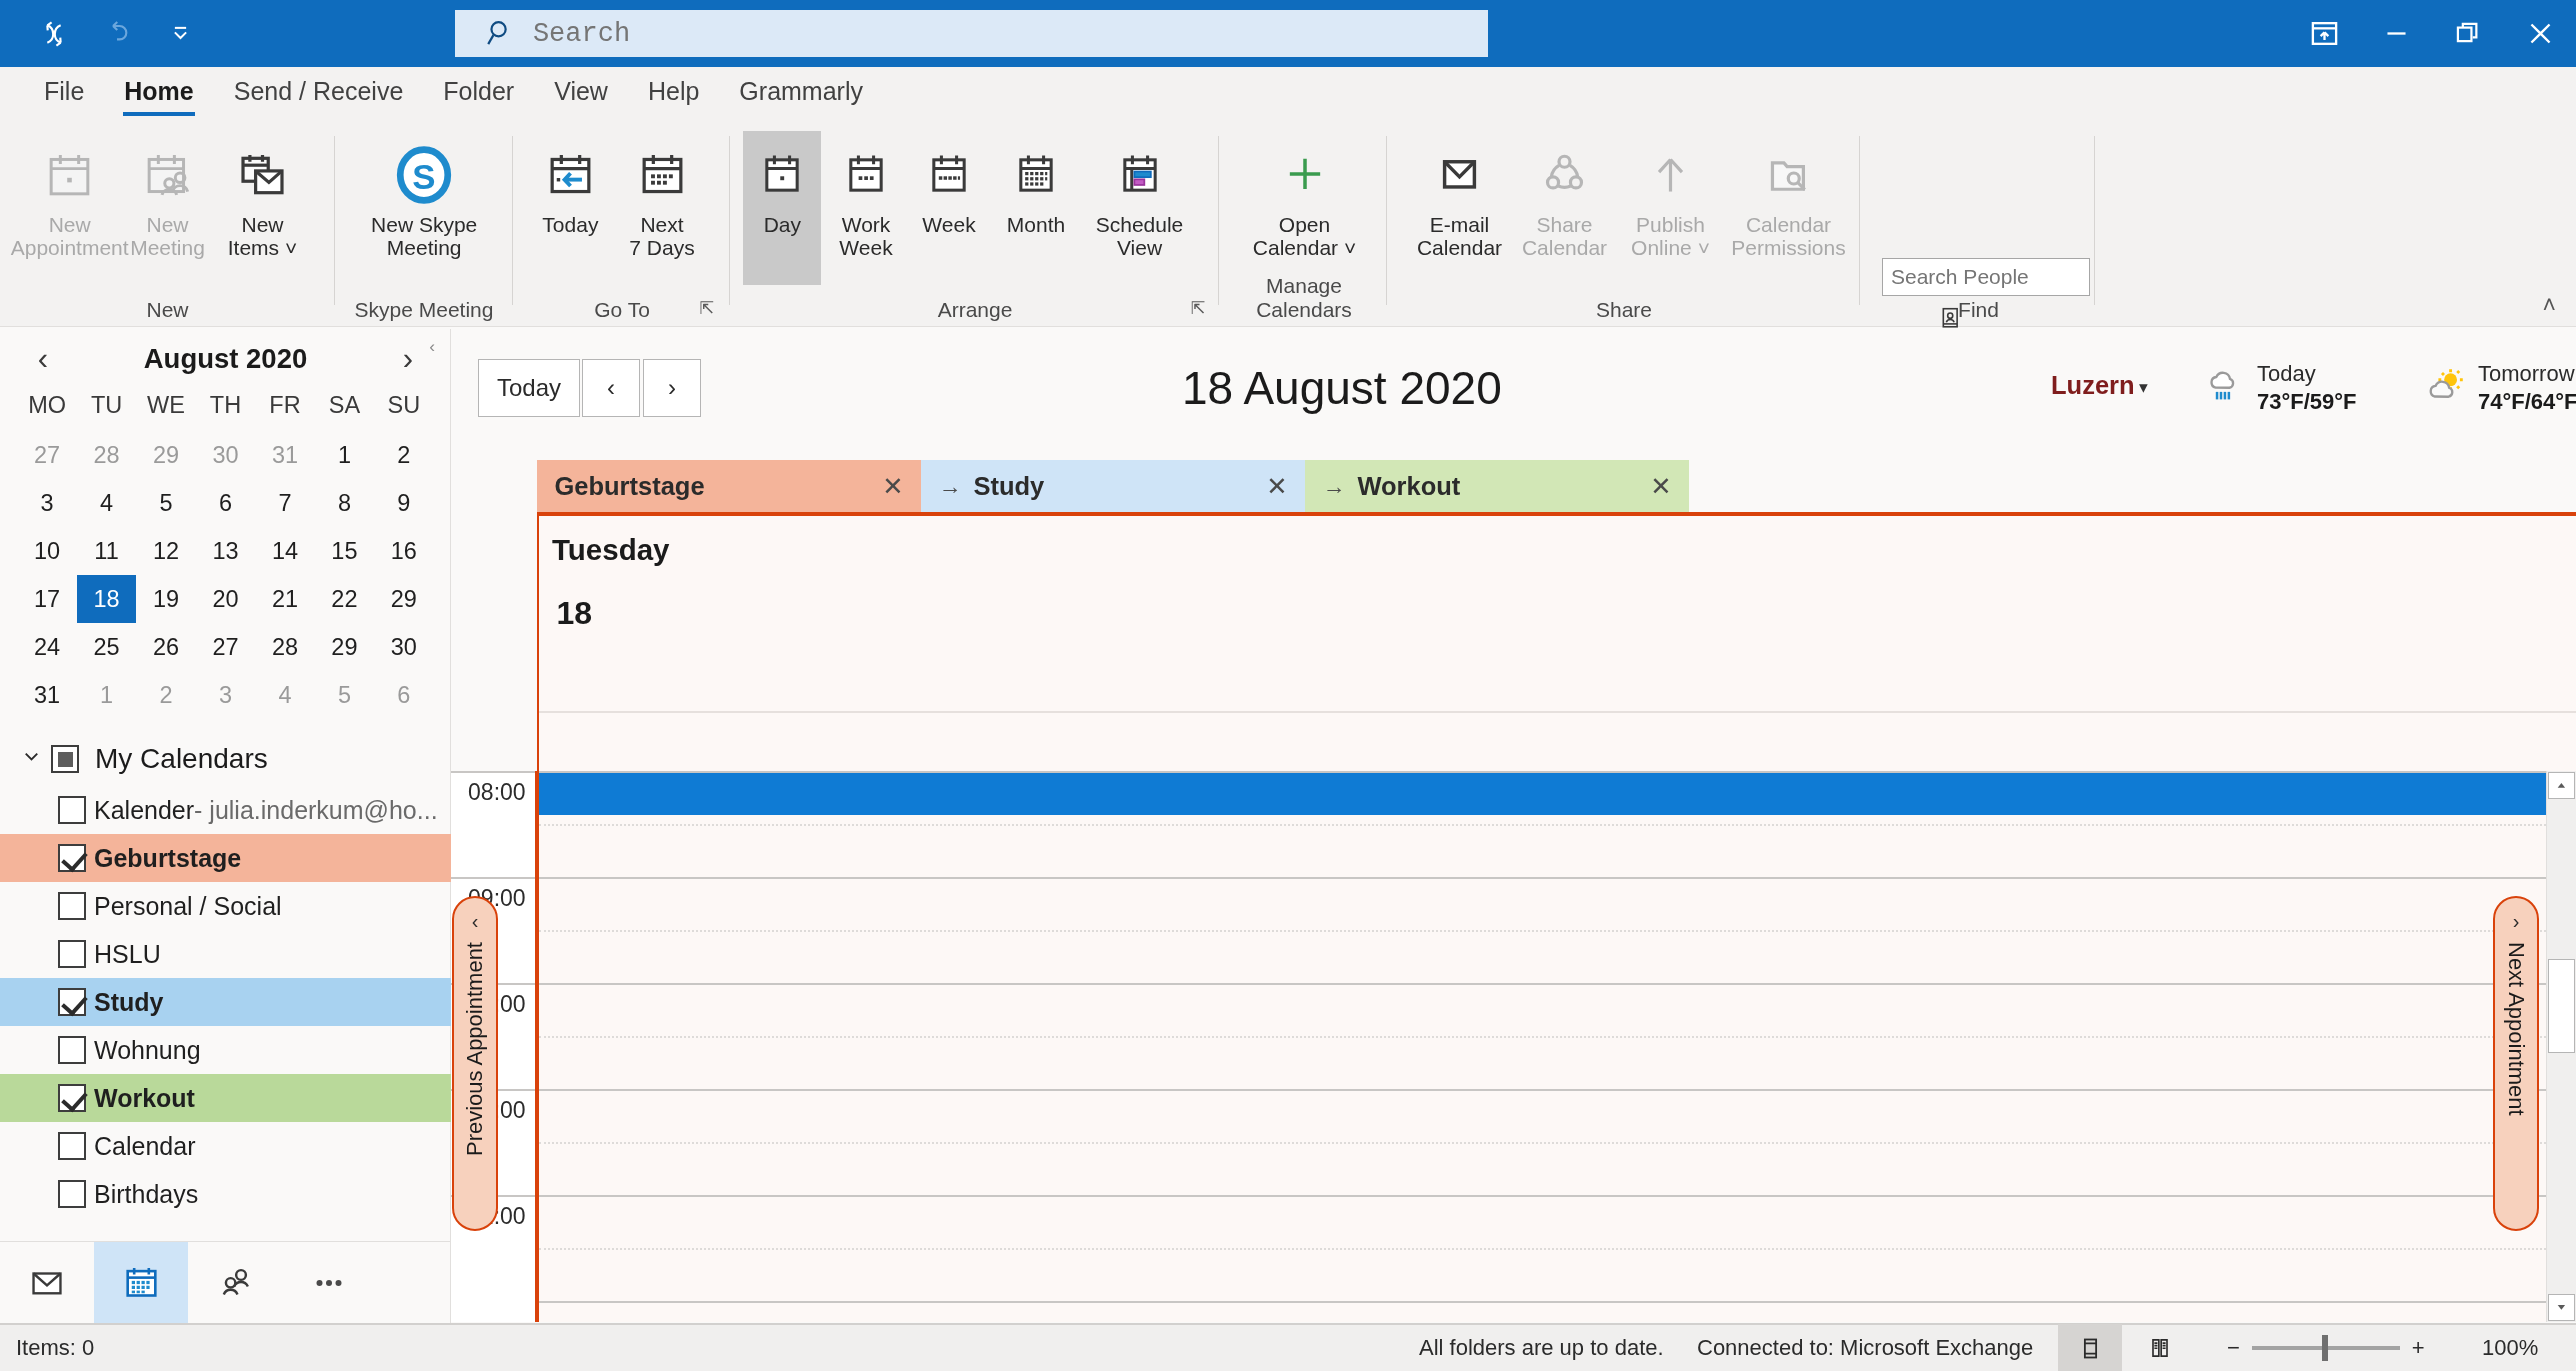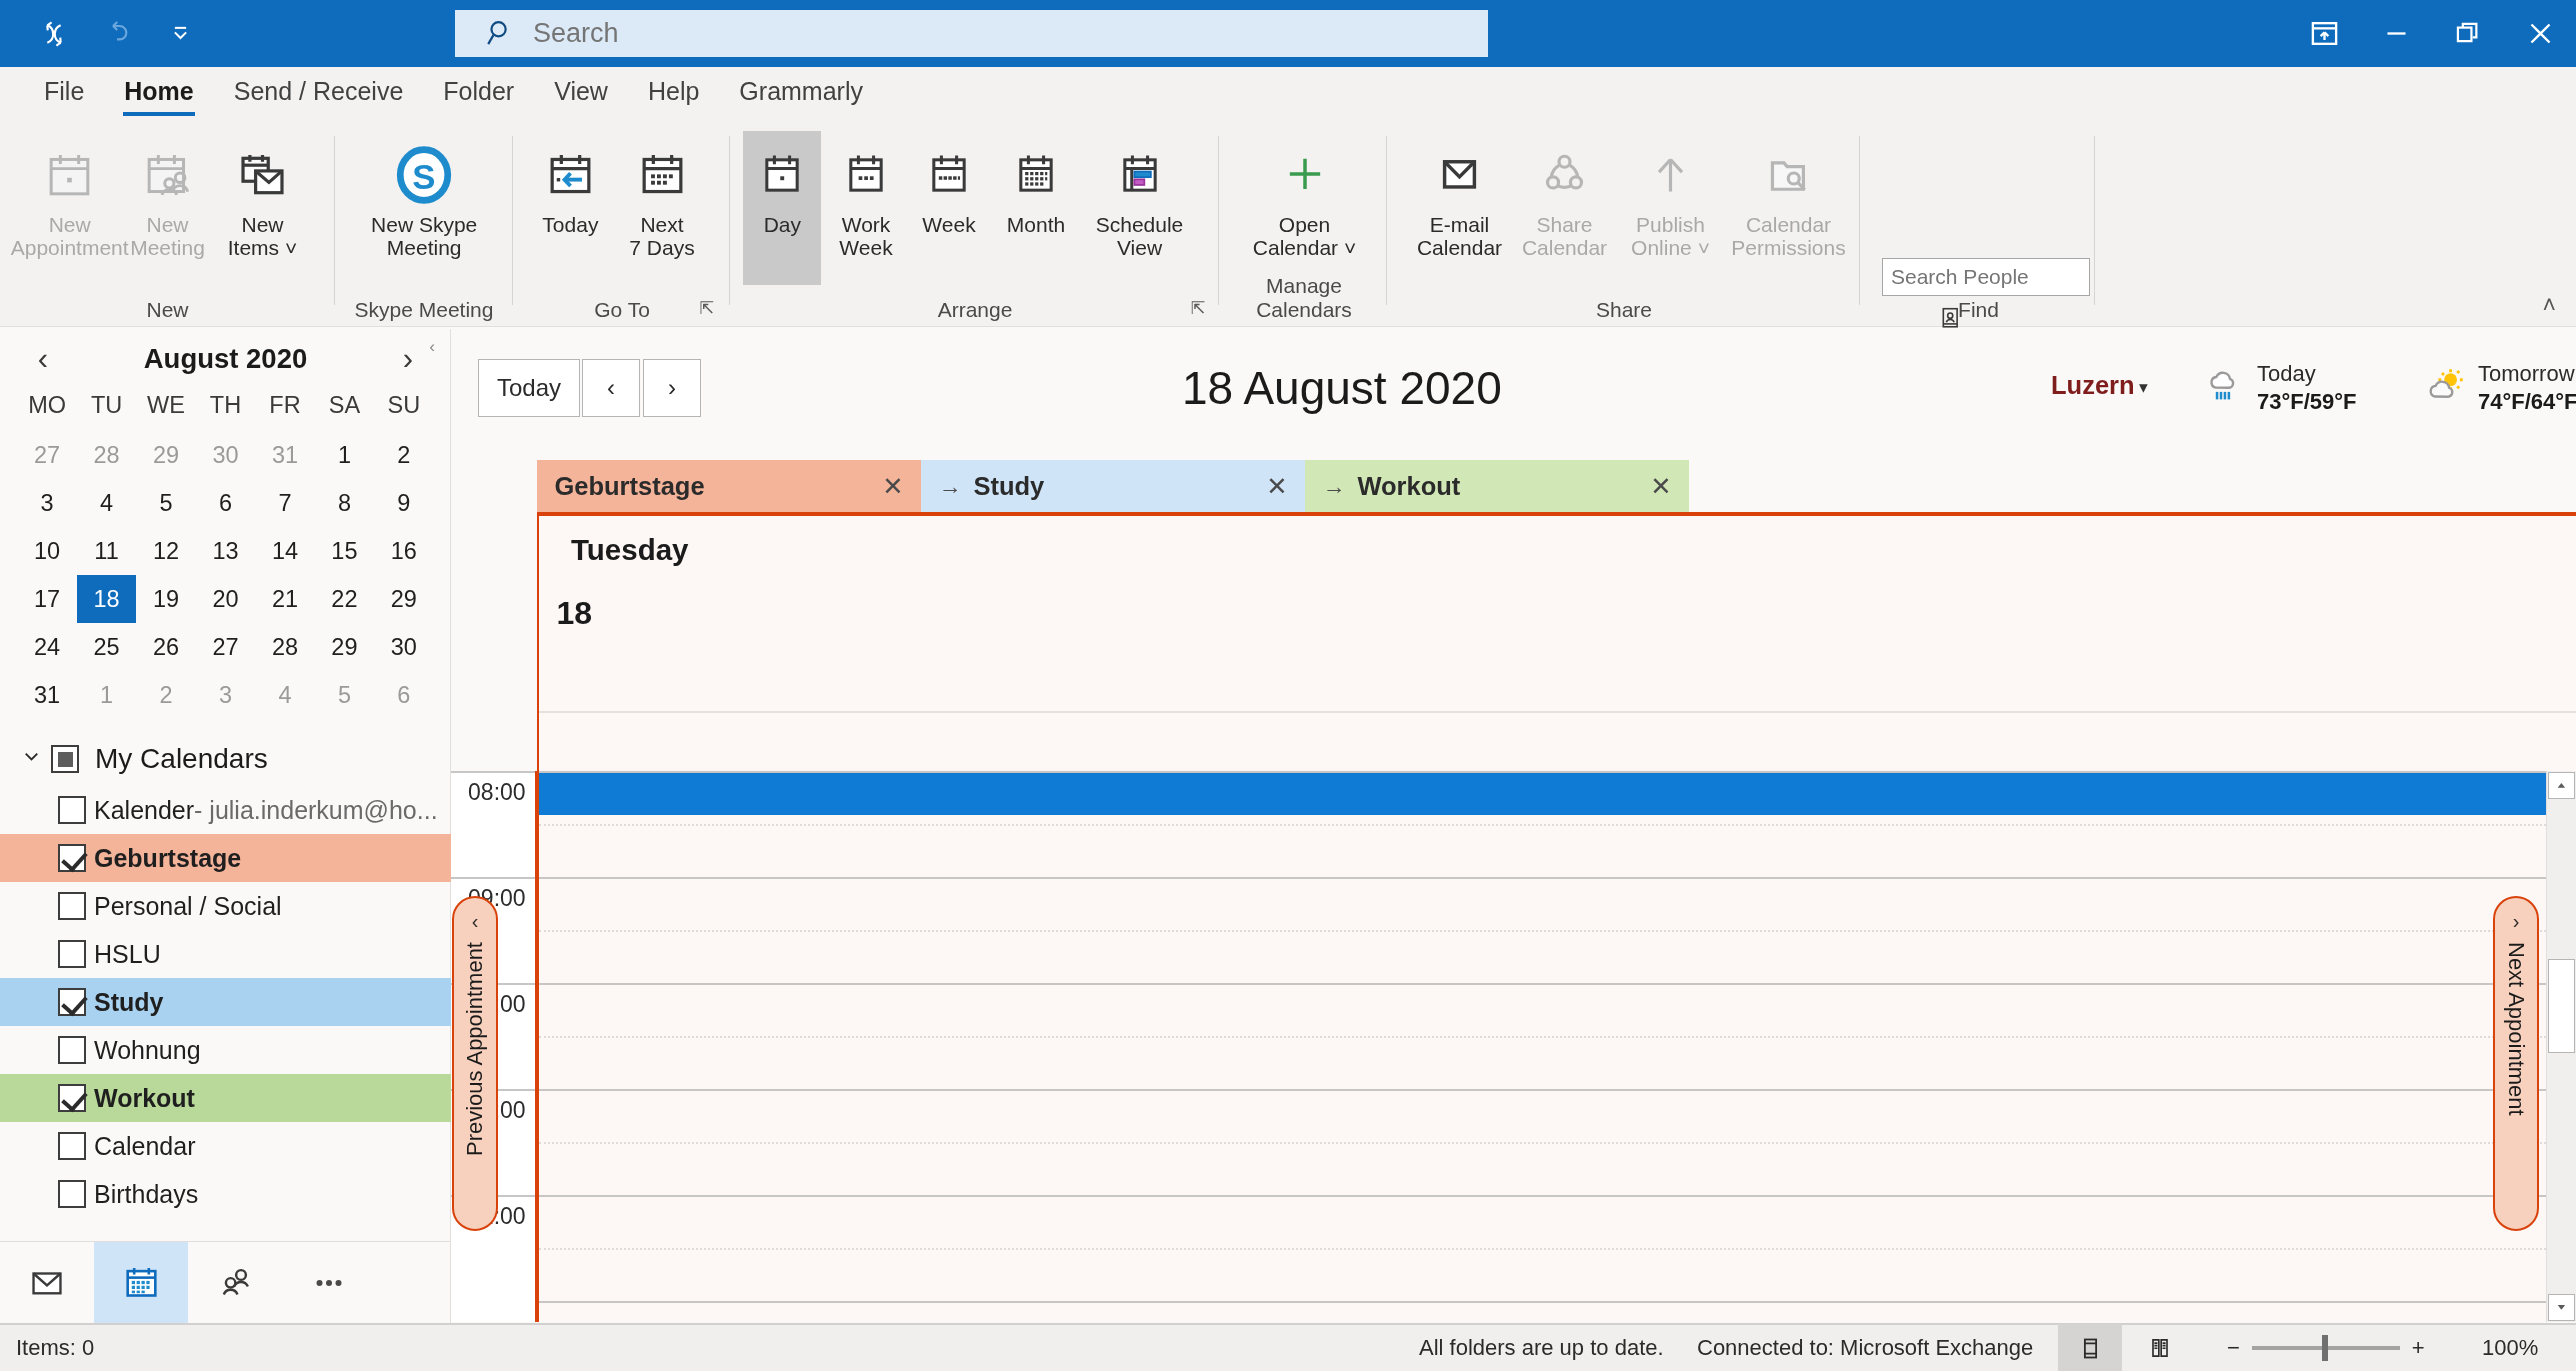--- a/index.html
+++ b/index.html
@@ -18,21 +18,21 @@
   }
   .tb-icon { width:46px; height:46px; display:flex; align-items:center; justify-content:center; }
   .tb-icon svg { display:block; }
   .qat { display:flex; align-items:center; margin-left:31px; gap:17.4px; }
   .searchbox {
     position:absolute; left:455px; top:10px; width:1033px; height:47px;
     background:#dce9f7; display:flex; align-items:center; padding-left:29.5px; gap:17.4px;
   }
   .searchbox .sinput {
     border:0; background:transparent; outline:none;
-    font-family:Liberation Sans, sans-serif; font-size:27px; color:#15803d;
+    font-family:Liberation Mono, monospace; font-size:27px; color:#15803d;
     width:872px;
   }
   .wincontrols { position:absolute; right:0; top:0; height:67px; display:flex; align-items:center; }
   .wc { width:72px; height:67px; display:flex; align-items:center; justify-content:center; }
 
   
   .ribbon-tabs {
     position:absolute; left:0; top:67px; width:2576px; height:52px;
     background:#f3f2f1; display:flex; align-items:flex-end; padding-left:24px;
   }
@@ -156,21 +156,21 @@
   }
   .caltab .tname { flex:1; }
   .caltab .tclose { font-size:25.5px; color:#4a4a4a; font-weight:normal; }
   .caltab .tarrow { font-size:23px; color:#4a4a4a; font-weight:normal; }
 
   
   .calsurface {
     position:absolute; left:537px; top:512px; width:2039px; height:810px;
     background:#fdf8f6; border-top:4px solid #d9420b; border-left:2.7px solid #d9420b;
   }
-  .dayname { position:absolute; left:32px; top:17.4px; font-size:29.5px; font-weight:bold; color:#1b1b1b; }
+  .dayname { position:absolute; left:13px; top:17.4px; font-size:29.5px; font-weight:bold; color:#1b1b1b; }
   .daynum { position:absolute; left:17.4px; top:79px; font-size:32px; font-weight:bold; color:#1b1b1b; }
   .alldaysep { position:absolute; left:0; right:0; top:195px; height:2px; background:#e6e0dd; }
 
   .gutter {
     position:absolute; left:451px; top:771px; width:86px; height:551px;
     background:#fff; border-right:2.7px solid #d9420b;
   }
   .tlabel { position:absolute; right:9.4px; font-size:23px; color:#2b2b2b; }
 
   .gridarea { position:absolute; left:539px; top:771px; width:2007px; height:551px; }

